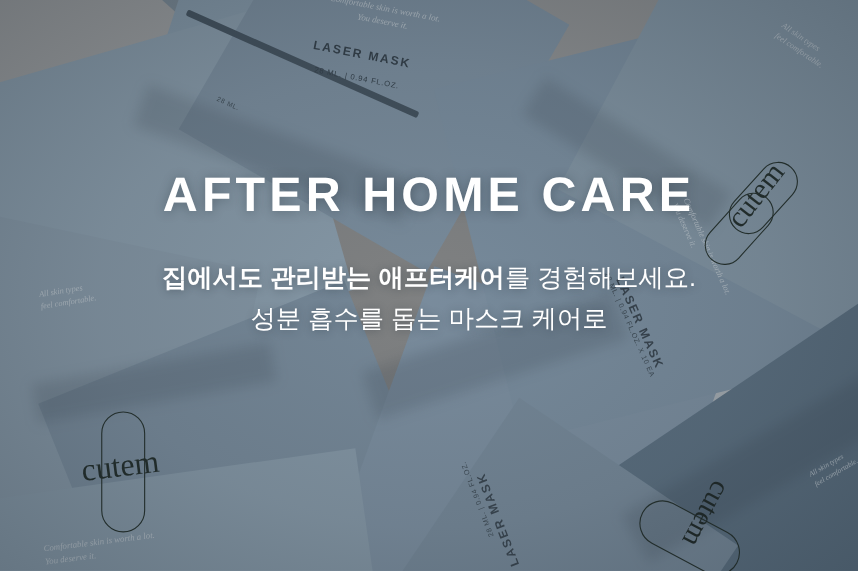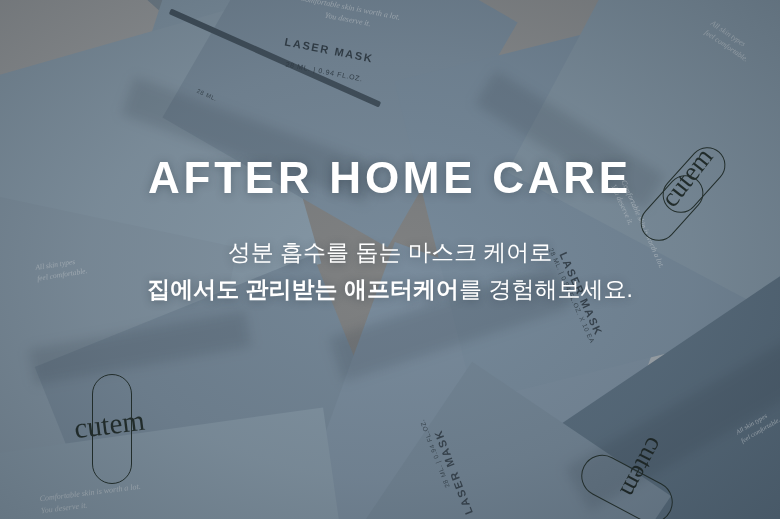--- a/index.html
+++ b/index.html
@@ -266,18 +266,18 @@
       <span class="logo-word w">cutem</span>
     </div>
 
     <div class="vig"></div>
   </div>
 
   <div class="fg">
     <div class="headline">AFTER HOME CARE</div>
 
     <div class="body">
+      <span class="ln"><b>집에서도 관리받는 애프터케어</b><span>를 경험해보세요.</span></span>
       <span class="ln">성분 흡수를 돕는 마스크 케어로</span>
-      <span class="ln"><b>집에서도 관리받는 애프터케어</b><span>를 경험해보세요.</span></span>
     </div>
   </div>
 
 </div>
 
 </body></html>

